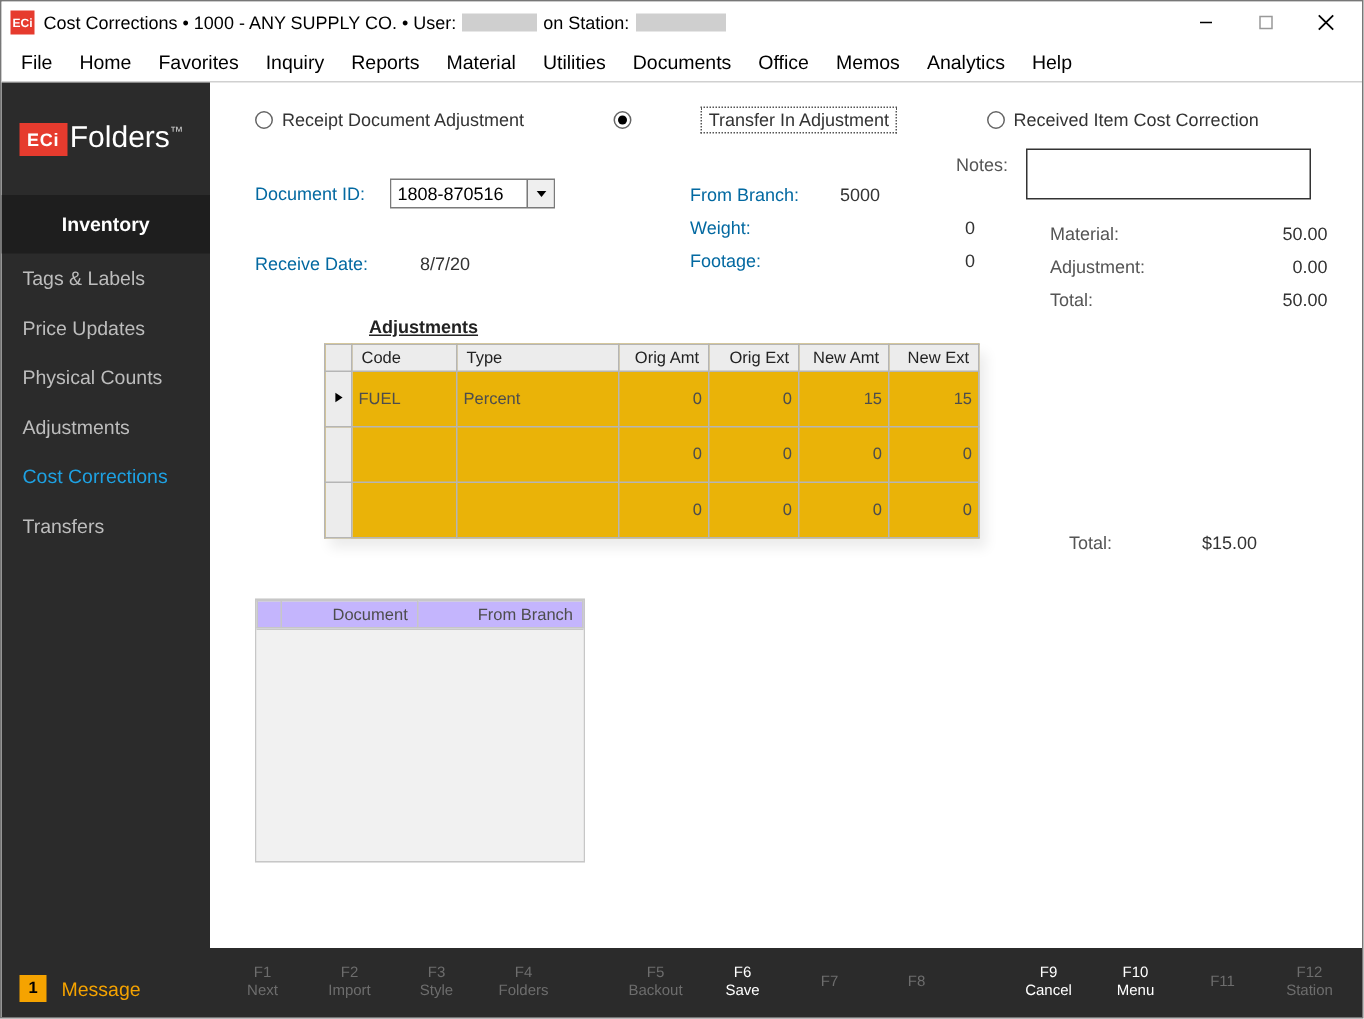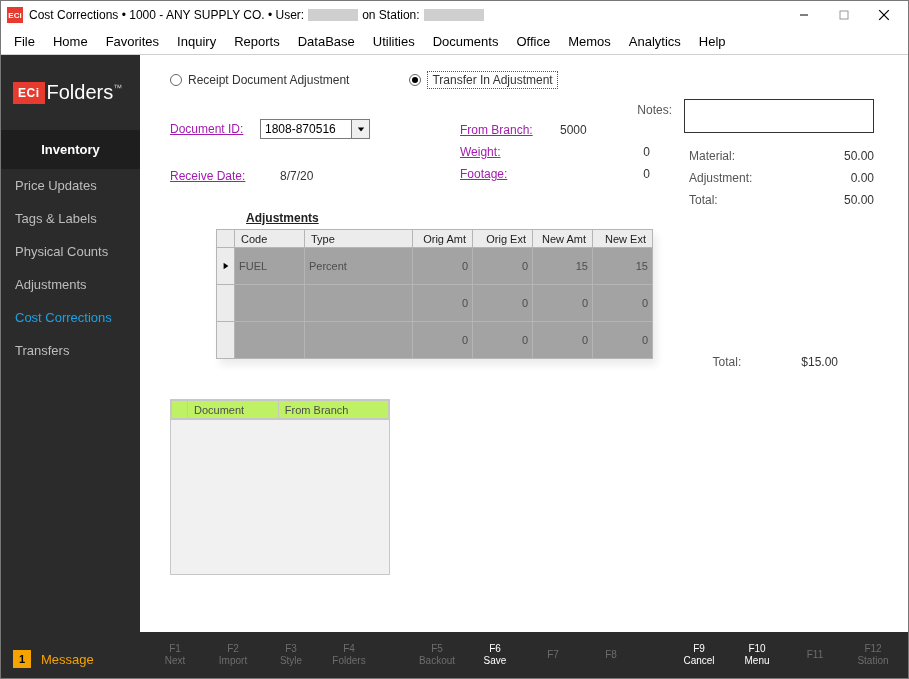--- a/index.html
+++ b/index.html
@@ -115,33 +115,33 @@
 
   .radio-row {
     display:flex;
     align-items:center;
     gap: 60px;
     margin-bottom: 16px;
     font-size:12px;
   }
   .radio-row label { display:flex; align-items:center; gap:6px; color:#333;}
   .radio-row .sel-wrap {
-    border:1px dotted #555; padding:1px 4px;
+    border:1px dotted #555; padding:1px 4px;margin-left:40px;
   }
   .radio-dot {
     width:12px; height:12px; border:1px solid #666; border-radius:50%;
     display:inline-flex; align-items:center; justify-content:center;
     background:#fff;
   }
   .radio-dot.on::after {
     content:""; width:6px; height:6px; border-radius:50%; background:#000;
   }
 
   .form-row { display:flex; margin-bottom:8px; font-size:12px;align-items:center; }
-  .form-row .lbl { color:#a21caf;text-decoration:underline; }
+  .form-row .lbl { color:#0369a1; }
   .form-row .val { color:#333; }
 
   .doc-id-select {
     display:inline-flex; height:20px; border:1px solid #7a7a7a;
     background:#fff;
   }
   .doc-id-select input {
     border:none; outline:none; font:inherit; padding:0 4px; width:90px;
   }
   .doc-id-select .arrow {
@@ -155,35 +155,35 @@
     position:absolute; top:44px; right:34px;
     display:flex; align-items:flex-start;
   }
   .notes-area .lbl { margin-right:12px; margin-top:4px; color:#555;}
   .notes-area textarea {
     width:190px; height:34px; resize:none; border:1px solid #333;
     font:inherit;
   }
 
   .summary {
-    position:absolute; top:94px; right:34px;
+    position:absolute; top:94px; right:23px;
     font-size:12px; color:#555;
   }
   .summary div { display:flex; justify-content:space-between; width:185px;
     margin-bottom:8px;}
   .summary .v { color:#333; }
 
   .adjustments-block { margin-top: 20px; margin-left:46px; }
   .adjustments-block h4 {
     font-size:12px; text-decoration: underline; font-weight:bold;
     color:#222; margin-bottom:4px; margin-left:30px;
   }
   table.adj {
     border-collapse:collapse;
-    background:#a3a3a3;
+    background:#eab308;
     box-shadow: 4px 6px 8px rgba(0,0,0,0.08);
   }
   table.adj th, table.adj td {
     border:1px solid #b5b5b5;
     font-size:11px;
     height:18px;
   }
   table.adj th {
     background:#ececec;
     font-weight:normal;
@@ -209,22 +209,22 @@
   .grand-total .v { color:#333; }
 
   .mini-grid {
     margin-top: 40px;
     width: 220px;
     border:1px solid #c7c7c7;
     background:#f1f1f1;
   }
   .mini-grid table { border-collapse:collapse; width:100%; }
   .mini-grid th {
-    background:#bef264; border:1px solid #c7c7c7;
-    font-weight:normal; font-size:11px; text-align:left; padding:2px 6px;
+    background:#c4b5fd; border:1px solid #c7c7c7;
+    font-weight:normal; font-size:11px; text-align:right; padding:2px 6px;
     height:18px;
   }
   .mini-grid th:first-child { width:16px; padding:0;}
   .mini-grid .body { height:155px; background:#f1f1f1;
     border-top:1px solid #c7c7c7; }
 
   
   .fnbar {
     background:#2b2b2b;
     height: 46px;
@@ -272,42 +272,42 @@
       </svg>
   </div>
 </div>
 
 <div class="menubar" id="menubar">
     <span>File</span>
     <span>Home</span>
     <span>Favorites</span>
     <span>Inquiry</span>
     <span>Reports</span>
-    <span>DataBase</span>
+    <span>Material</span>
     <span>Utilities</span>
     <span>Documents</span>
     <span>Office</span>
     <span>Memos</span>
     <span>Analytics</span>
     <span>Help</span>
   </div>
 
 <div class="app-body">
 
   <div class="sidebar">
     <div class="logo">
       <span class="eci-sq">ECi</span>
       <span class="spruce">
         <span>Folders</span><span class="tm">™</span>
       </span>
     </div>
     <div class="section-hdr">Inventory</div>
     <div id="sidebar-items">
+        <div class="nav-item">Tags &amp; Labels</div>
         <div class="nav-item">Price Updates</div>
-        <div class="nav-item">Tags &amp; Labels</div>
         <div class="nav-item">Physical Counts</div>
         <div class="nav-item">Adjustments</div>
         <div class="nav-item active">Cost Corrections</div>
         <div class="nav-item">Transfers</div>
       </div>
     <div class="flex-fill"></div>
     <div class="msg-bar">
       <span class="badge">1</span>
       <span class="lbl">Message</span>
     </div>
@@ -317,20 +317,24 @@
     <div class="content">
 
       <div class="radio-row">
         <label>
           <span class="radio-dot"></span>
           <span>Receipt Document Adjustment</span>
         </label>
         <label>
           <span class="radio-dot on"></span>
           <span class="sel-wrap">Transfer In Adjustment</span>
+        </label>
+        <label>
+          <span class="radio-dot"></span>
+          <span>Received Item Cost Correction</span>
         </label>
       </div>
 
       <div class="notes-area">
         <span class="lbl">Notes:</span>
         <textarea value="" style=""></textarea>
       </div>
 
       <div style="display:flex; gap:60px;">
         <div style="width:230px">

